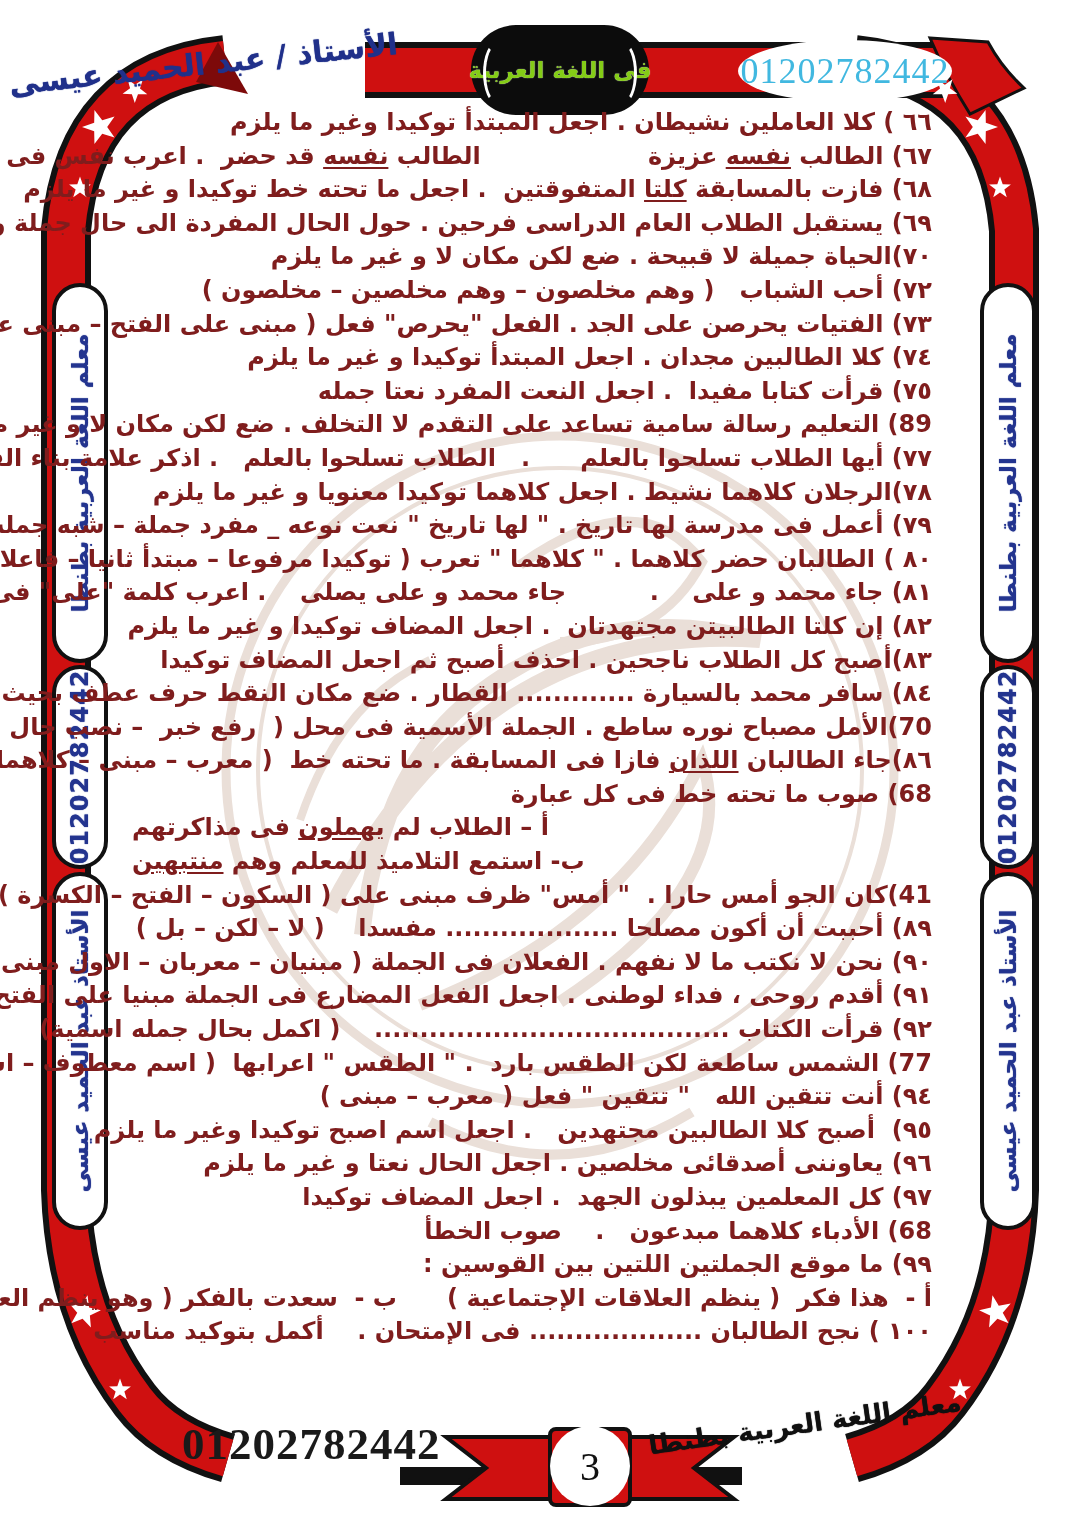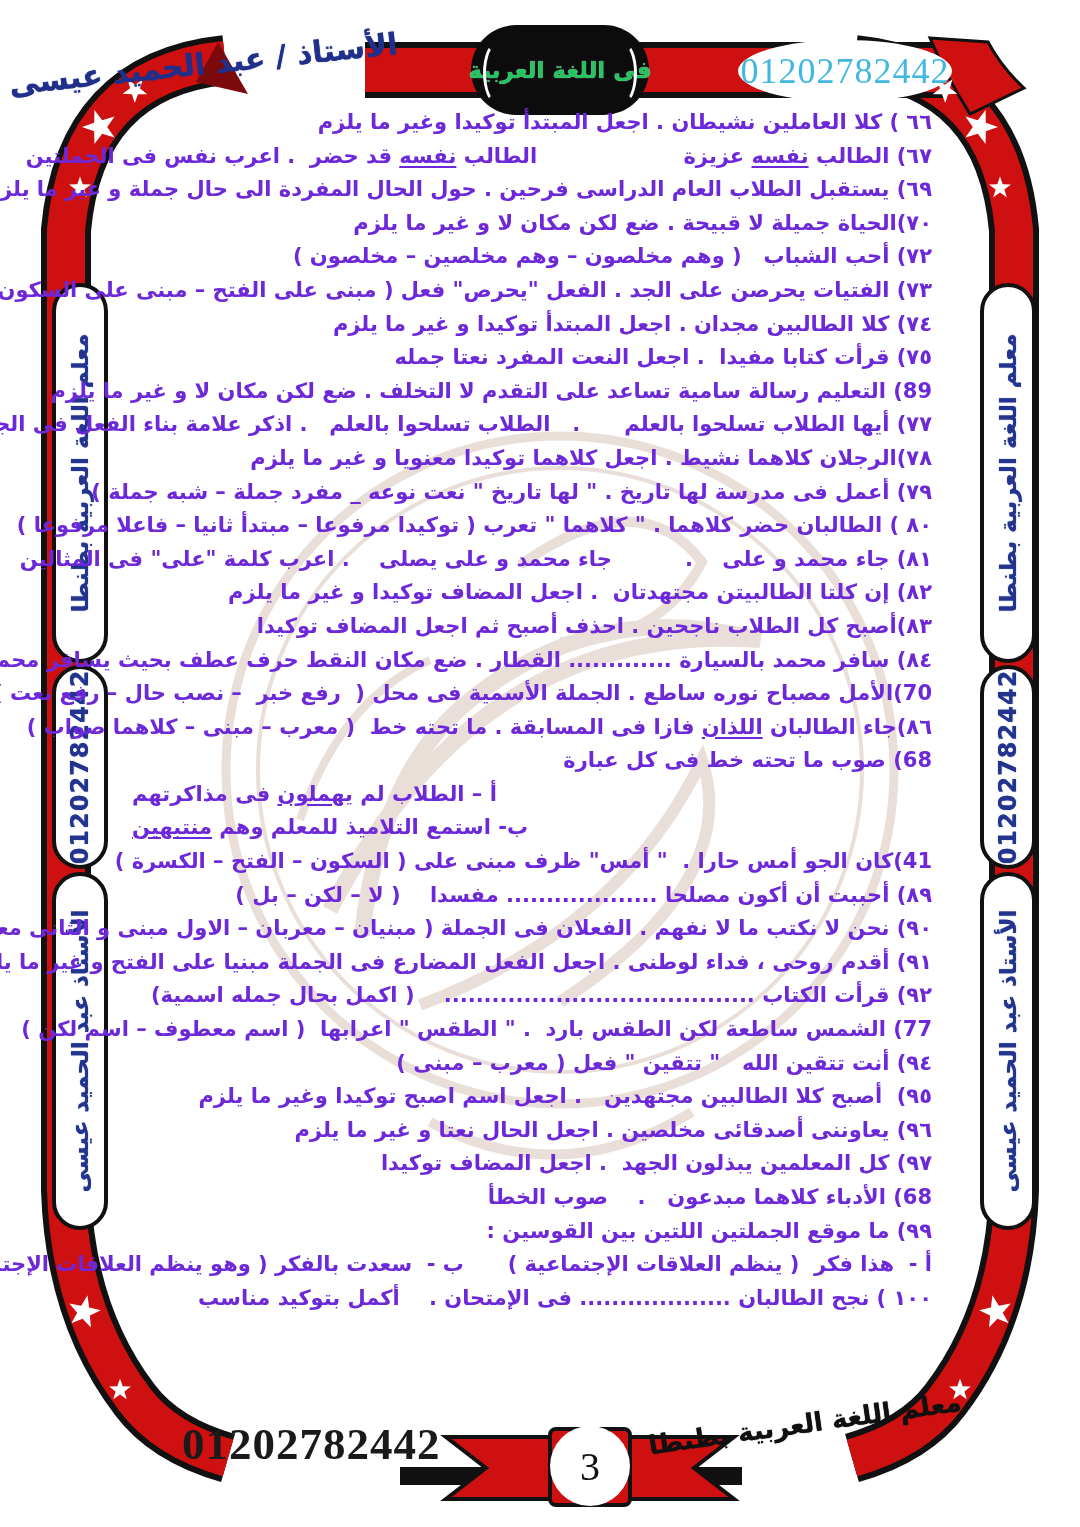--- a/index.html
+++ b/index.html
@@ -19,21 +19,21 @@
     color:#20308a;font-weight:bold;font-size:30px;line-height:34px;
     direction:rtl;text-align:center;white-space:nowrap;
     text-shadow:0 0 1px #20308a;
   }
   .badge{
     left:471px;top:25px;width:178px;height:90px;
     background:#0c0c0c;border-radius:48px;
     display:flex;align-items:center;justify-content:center;
   }
   .badge-label{
-    color:#22c55e;font-weight:bold;font-size:23px;direction:rtl;white-space:nowrap;
+    color:#84cc16;font-weight:bold;font-size:23px;direction:rtl;white-space:nowrap;
     text-shadow:0 0 1px #fff;
   }
   .badge .arc{position:absolute;top:17px;width:22px;height:56px;border:3px solid transparent;border-radius:50%;}
   .badge .arc-l{left:12px;border-left-color:#ffffff;}
   .badge .arc-r{right:12px;border-right-color:#ffffff;}
   .header-phone{
     left:738px;top:40px;width:214px;height:62px;background:#ffffff;border-radius:50%;
     display:flex;align-items:center;justify-content:center;
     font-family:"Liberation Serif",serif;font-size:36px;color:#41b8e0;letter-spacing:1px;
     direction:ltr;
@@ -55,21 +55,21 @@
   .pill-r1{left:980px;top:283px;width:48px;height:372px;}
   .pill-r2{left:980px;top:665px;width:48px;height:196px;}
   .pill-r3{left:980px;top:872px;width:48px;height:350px;}
   .vt-name{font-size:23px;}
   .vt-phone{font-size:24px;direction:ltr;letter-spacing:1px;}
 
   
   .qwrap{left:132px;top:106px;width:800px;direction:rtl;}
   .q-line{
     height:33.6px;line-height:33.6px;white-space:pre;
-    font-size:21px;font-weight:bold;color:#6d28d9;text-align:right;
+    font-size:24px;font-weight:bold;color:#7f1d1d;text-align:right;
   }
   .q-center{text-align:left;}
   .q-line u{text-underline-offset:3px;}
 
   
   .footer-phone{
     left:182px;top:1418px;
     font-family:"Liberation Serif",serif;font-weight:bold;font-size:45px;color:#1a1a1a;
     direction:ltr;letter-spacing:1px;
   }
@@ -165,20 +165,21 @@
   <div class="pill pill-r2">
     <span class="vt vt-phone">01202782442</span>
   </div>
   <div class="pill pill-r3">
     <span class="vt vt-name">الأستاذ عبد الحميد عيسى</span>
   </div>
 
   <div class="ui qwrap">
       <div class="q-line">٦٦ ) كلا العاملين نشيطان . اجعل المبتدأ توكيدا وغير ما يلزم</div>
       <div class="q-line">٦٧) الطالب <u>نفسه</u> عزيزة                    الطالب <u>نفسه</u> قد حضر  . اعرب نفس فى الجملتين</div>
+      <div class="q-line">٦٨) فازت بالمسابقة <u>كلتا</u> المتفوقتين  . اجعل ما تحته خط توكيدا و غير ما يلزم</div>
       <div class="q-line">٦٩) يستقبل الطلاب العام الدراسى فرحين . حول الحال المفردة الى حال جملة و غير ما يلزم</div>
       <div class="q-line">٧٠)الحياة جميلة لا قبيحة . ضع لكن مكان لا و غير ما يلزم</div>
       <div class="q-line">٧٢) أحب الشباب   ( وهم مخلصون – وهم مخلصين – مخلصون )</div>
       <div class="q-line">٧٣) الفتيات يحرصن على الجد . الفعل "يحرص" فعل ( مبنى على الفتح – مبنى على السكون – معرب )</div>
       <div class="q-line">٧٤) كلا الطالبين مجدان . اجعل المبتدأ توكيدا و غير ما يلزم</div>
       <div class="q-line">٧٥) قرأت كتابا مفيدا  . اجعل النعت المفرد نعتا جمله</div>
       <div class="q-line">89) التعليم رسالة سامية تساعد على التقدم لا التخلف . ضع لكن مكان لا و غير ما يلزم</div>
       <div class="q-line">٧٧) أيها الطلاب تسلحوا بالعلم      .   الطلاب تسلحوا بالعلم   . اذكر علامة بناء الفعل فى الجملتين</div>
       <div class="q-line">٧٨)الرجلان كلاهما نشيط . اجعل كلاهما توكيدا معنويا و غير ما يلزم</div>
       <div class="q-line">٧٩) أعمل فى مدرسة لها تاريخ . " لها تاريخ " نعت نوعه _ مفرد جملة – شبه جملة )</div>

